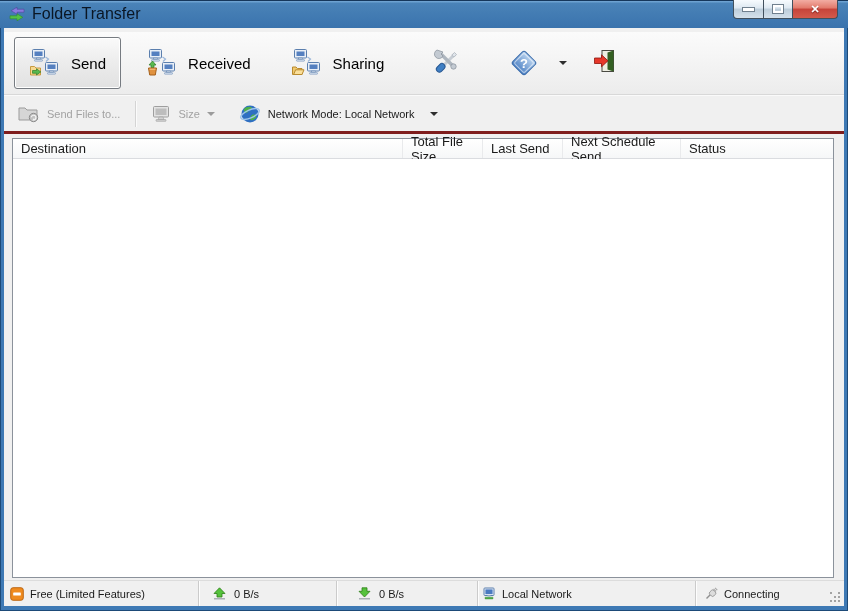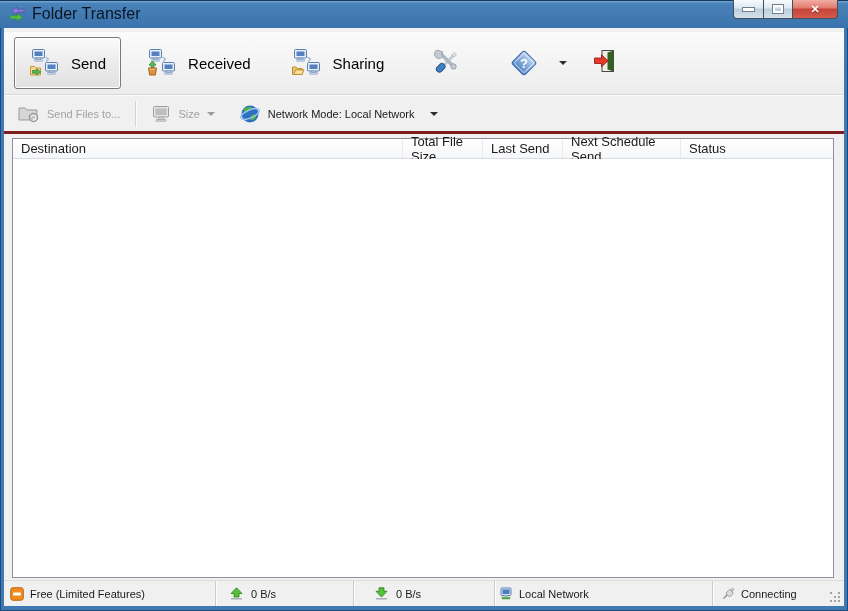--- a/index.html
+++ b/index.html
@@ -69,21 +69,21 @@
   .grid-head{display:flex;height:20px;border-bottom:1px solid #dadce0;
     background:linear-gradient(#ffffff,#f6f7f8);font-size:13px;color:#1a1a1a;}
   .th{display:flex;align-items:center;padding-left:8px;border-right:1px solid #e9eaec;height:100%;}
   .c0{width:390px;}.c1{width:80px;}.c2{width:80px;}.c3{width:118px;}
   .c4{flex:1;border-right:none;}
   .grid-body{position:absolute;left:0;right:0;top:20px;bottom:0;background:#fff;}
   
   .statusbar{position:absolute;left:0;right:0;bottom:0;height:26px;background:#f0f0f0;
     border-top:1px solid #dcdcdc;display:flex;align-items:center;font-size:11px;color:#1a1a1a;}
   .sec{display:flex;align-items:center;height:100%;border-right:1px solid #cbcbcb;box-shadow:1px 0 0 #fdfdfd;}
-  .s1{width:212px;padding-left:6px;gap:6px;}
+  .s1{width:195px;padding-left:6px;gap:6px;}
   .s2{width:138px;padding-left:13px;gap:7px;}
   .s3{width:141px;padding-left:20px;gap:7px;}
   .s4{width:218px;padding-left:4px;gap:6px;}
   .s5{flex:1;padding-left:8px;gap:6px;border-right:none;box-shadow:none;}
   .sicon{display:inline-flex;}
   .grip{position:absolute;right:3px;bottom:3px;width:11px;height:11px;}
   .grip::before{content:"";position:absolute;left:0;top:0;width:2px;height:2px;background:#a2a2a2;
     box-shadow:8px 0 0 #a2a2a2, 8px 4px 0 #a2a2a2, 8px 8px 0 #a2a2a2, 4px 4px 0 #a2a2a2, 4px 8px 0 #a2a2a2, 0 8px 0 #a2a2a2;}
   button{cursor:default;}
 </style>

